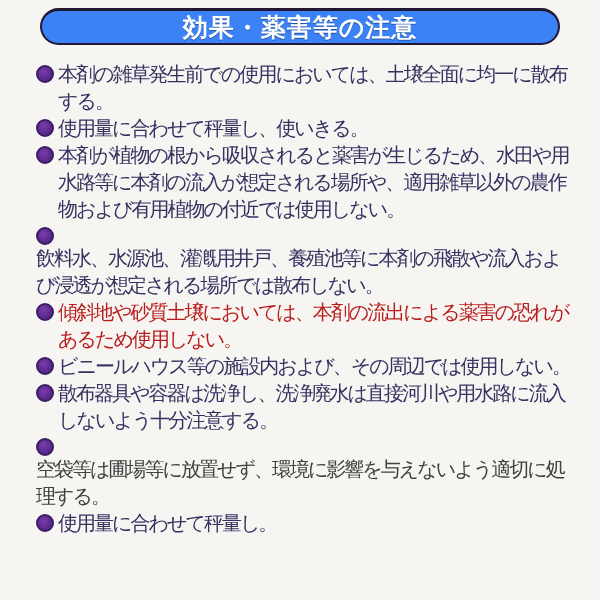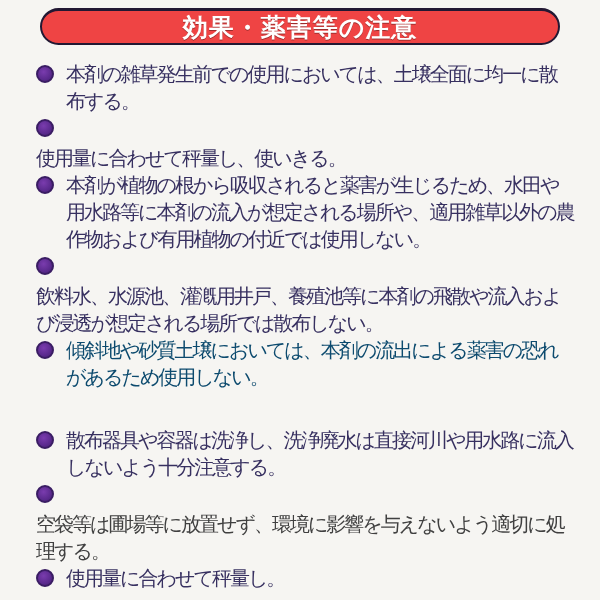--- a/index.html
+++ b/index.html
@@ -42,66 +42,69 @@
     margin: 16px 26px 0 36px;
   }
   .item {
     display: flex;
     align-items: flex-start;
     font-size: 20px;
     line-height: 27px;
     letter-spacing: -2px;
     font-weight: 500;
     color: #373060;
-    gap: 8px;
   }
   .bullet {
     flex: 0 0 auto;
     width: 18px;
     height: 18px;
     box-sizing: border-box;
     border-radius: 50%;
     background: radial-gradient(circle at 40% 35%, #7a3cae 0%, #5b2a8e 60%, #471f74 100%);
     border: 2px solid #3a1d63;
     margin: 4px 4px 0 0;
   }
   .item-text {
     flex: 1 1 auto;
     min-width: 0;
   }
 </style>
 </head>
 <body style="background: rgb(246, 245, 242);">
 
 <div class="page">
-  <div class="header-bar" style="background: #ef4444; border-color: rgb(34, 24, 51);">
+  <div class="header-bar" style="background: #3b82f6; border-color: rgb(34, 24, 51);">
     <span class="header-title" style="color: rgb(255, 255, 255);">効果・薬害等の注意</span>
   </div>
   <div class="precaution-list" id="precaution-list">
       <div class="item" style="color: rgb(55, 48, 96);">
         <span class="bullet"></span>
         <span class="item-text">本剤の雑草発生前での使用においては、土壌全面に均一に散布する。</span>
       </div>
-      <div class="item" style="color: rgb(55, 48, 96); flex-direction: column;">
+      <div class="item" style="color: rgb(55, 48, 96);">
         <span class="bullet"></span>
         <span class="item-text">使用量に合わせて秤量し、使いきる。</span>
       </div>
       <div class="item" style="color: rgb(55, 48, 96); justify-content: space-between;">
         <span class="bullet"></span>
         <span class="item-text">本剤が植物の根から吸収されると薬害が生じるため、水田や用水路等に本剤の流入が想定される場所や、適用雑草以外の農作物および有用植物の付近では使用しない。</span>
       </div>
       <div class="item" style="color: rgb(55, 48, 96); flex-direction: column;">
         <span class="bullet"></span>
         <span class="item-text">飲料水、水源池、灌漑用井戸、養殖池等に本剤の飛散や流入および浸透が想定される場所では散布しない。</span>
       </div>
-      <div class="item" style="color: #0c4a6e;">
+      <div class="item" style="color: #b91c1c;">
         <span class="bullet"></span>
         <span class="item-text">傾斜地や砂質土壌においては、本剤の流出による薬害の恐れがあるため使用しない。</span>
       </div>
-      <div class="item" style="color: rgb(55, 48, 96); margin-top: 36px;">
+      <div class="item" style="color: rgb(55, 48, 96);">
+        <span class="bullet"></span>
+        <span class="item-text">ビニールハウス等の施設内および、その周辺では使用しない。</span>
+      </div>
+      <div class="item" style="color: rgb(55, 48, 96);">
         <span class="bullet"></span>
         <span class="item-text">散布器具や容器は洗浄し、洗浄廃水は直接河川や用水路に流入しないよう十分注意する。</span>
       </div>
       <div class="item" style="color: #404040; flex-direction: column;">
         <span class="bullet"></span>
         <span class="item-text">空袋等は圃場等に放置せず、環境に影響を与えないよう適切に処理する。</span>
       </div>
       <div class="item" style="color: rgb(55, 48, 96);">
         <span class="bullet"></span>
         <span class="item-text">使用量に合わせて秤量し。</span>

